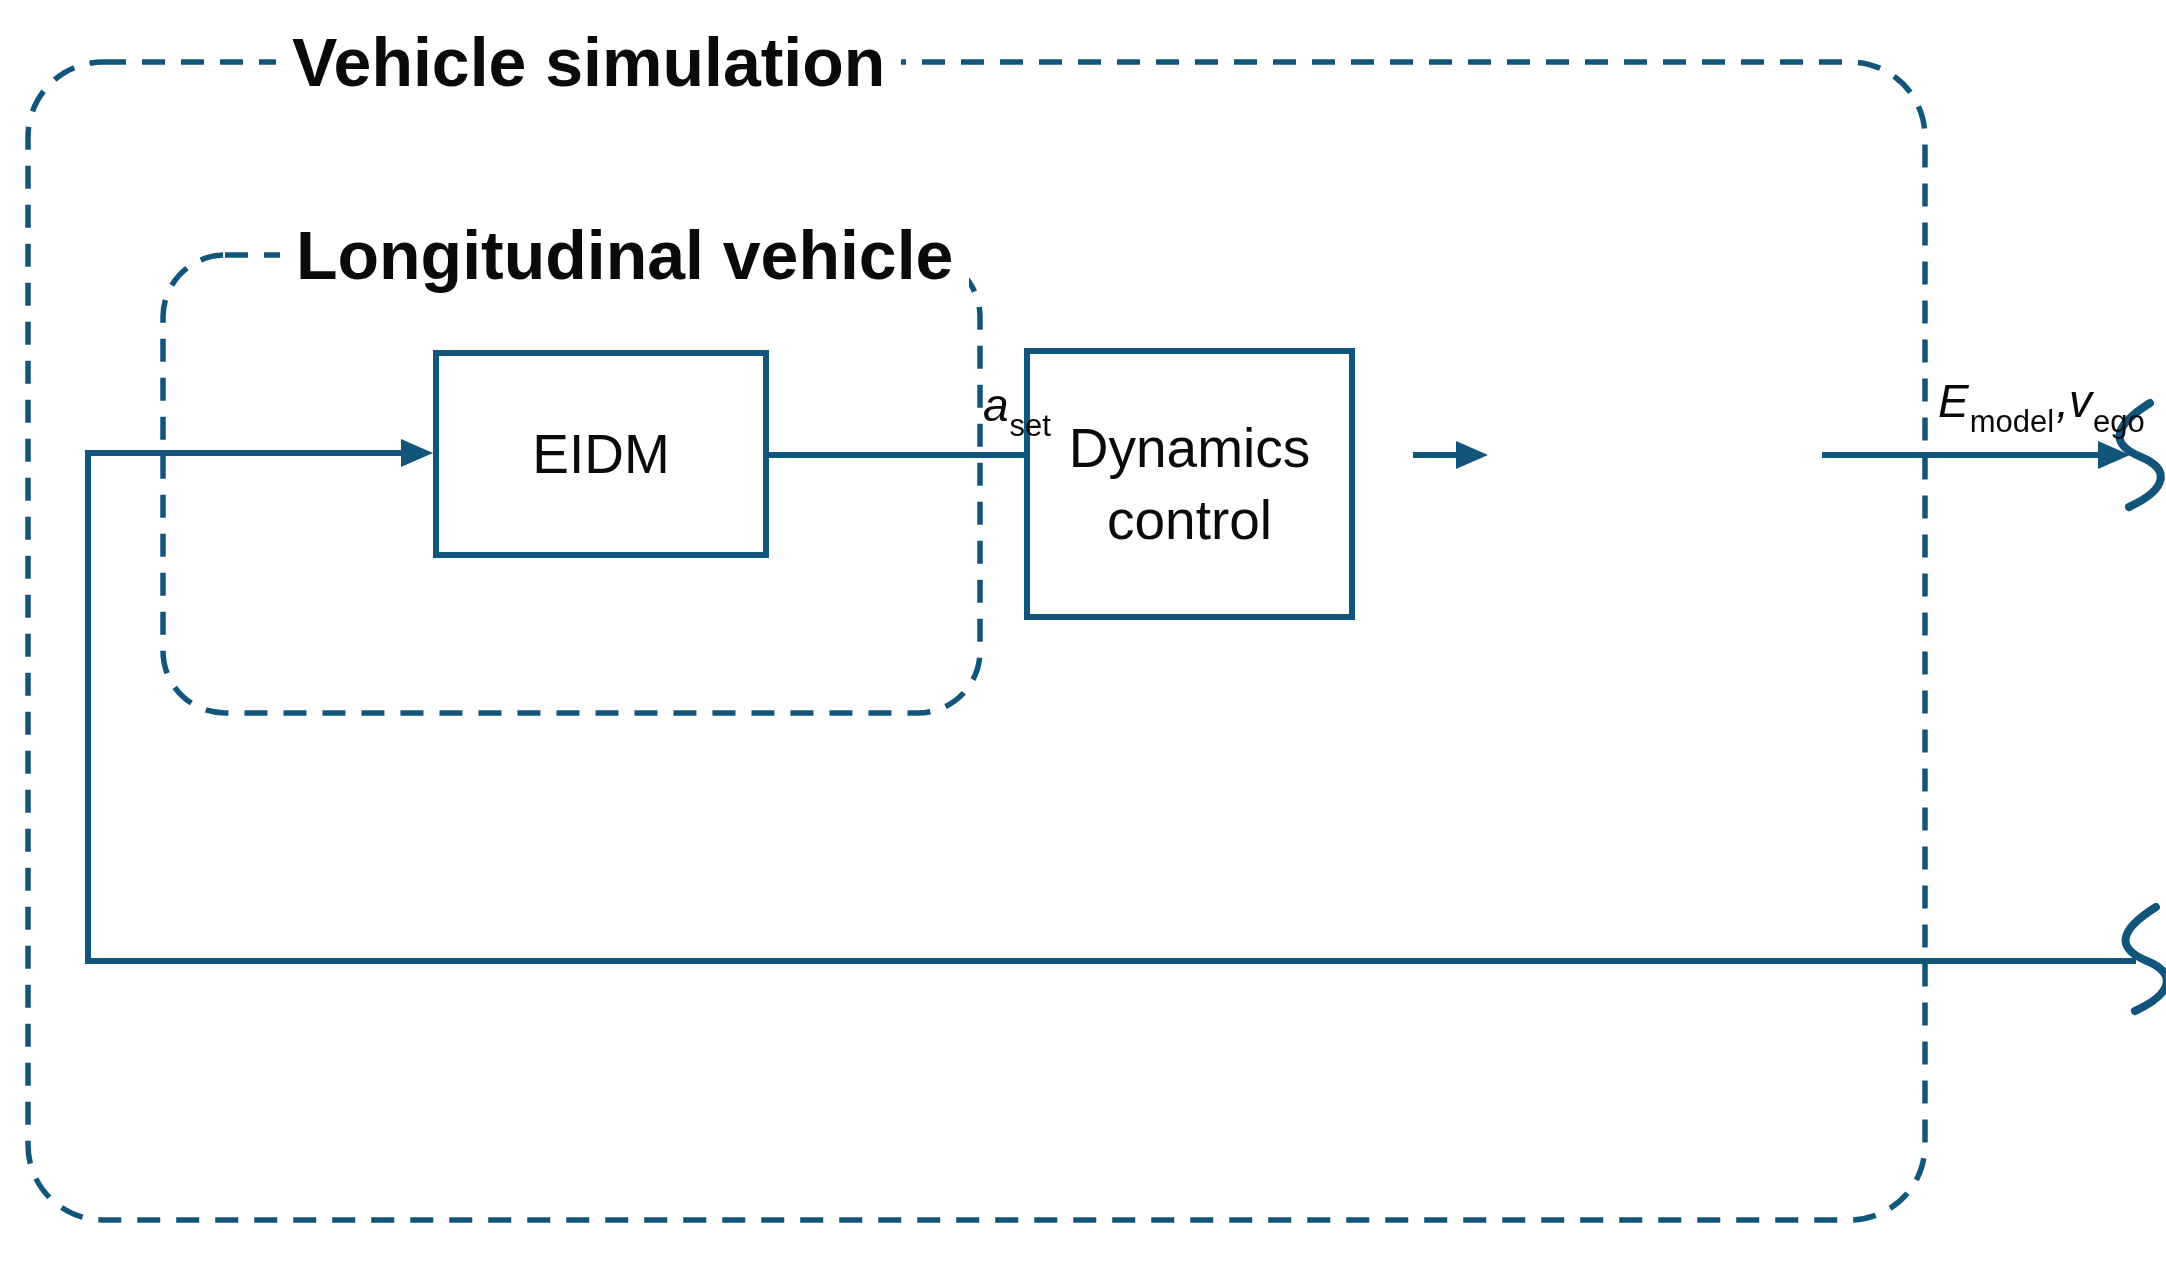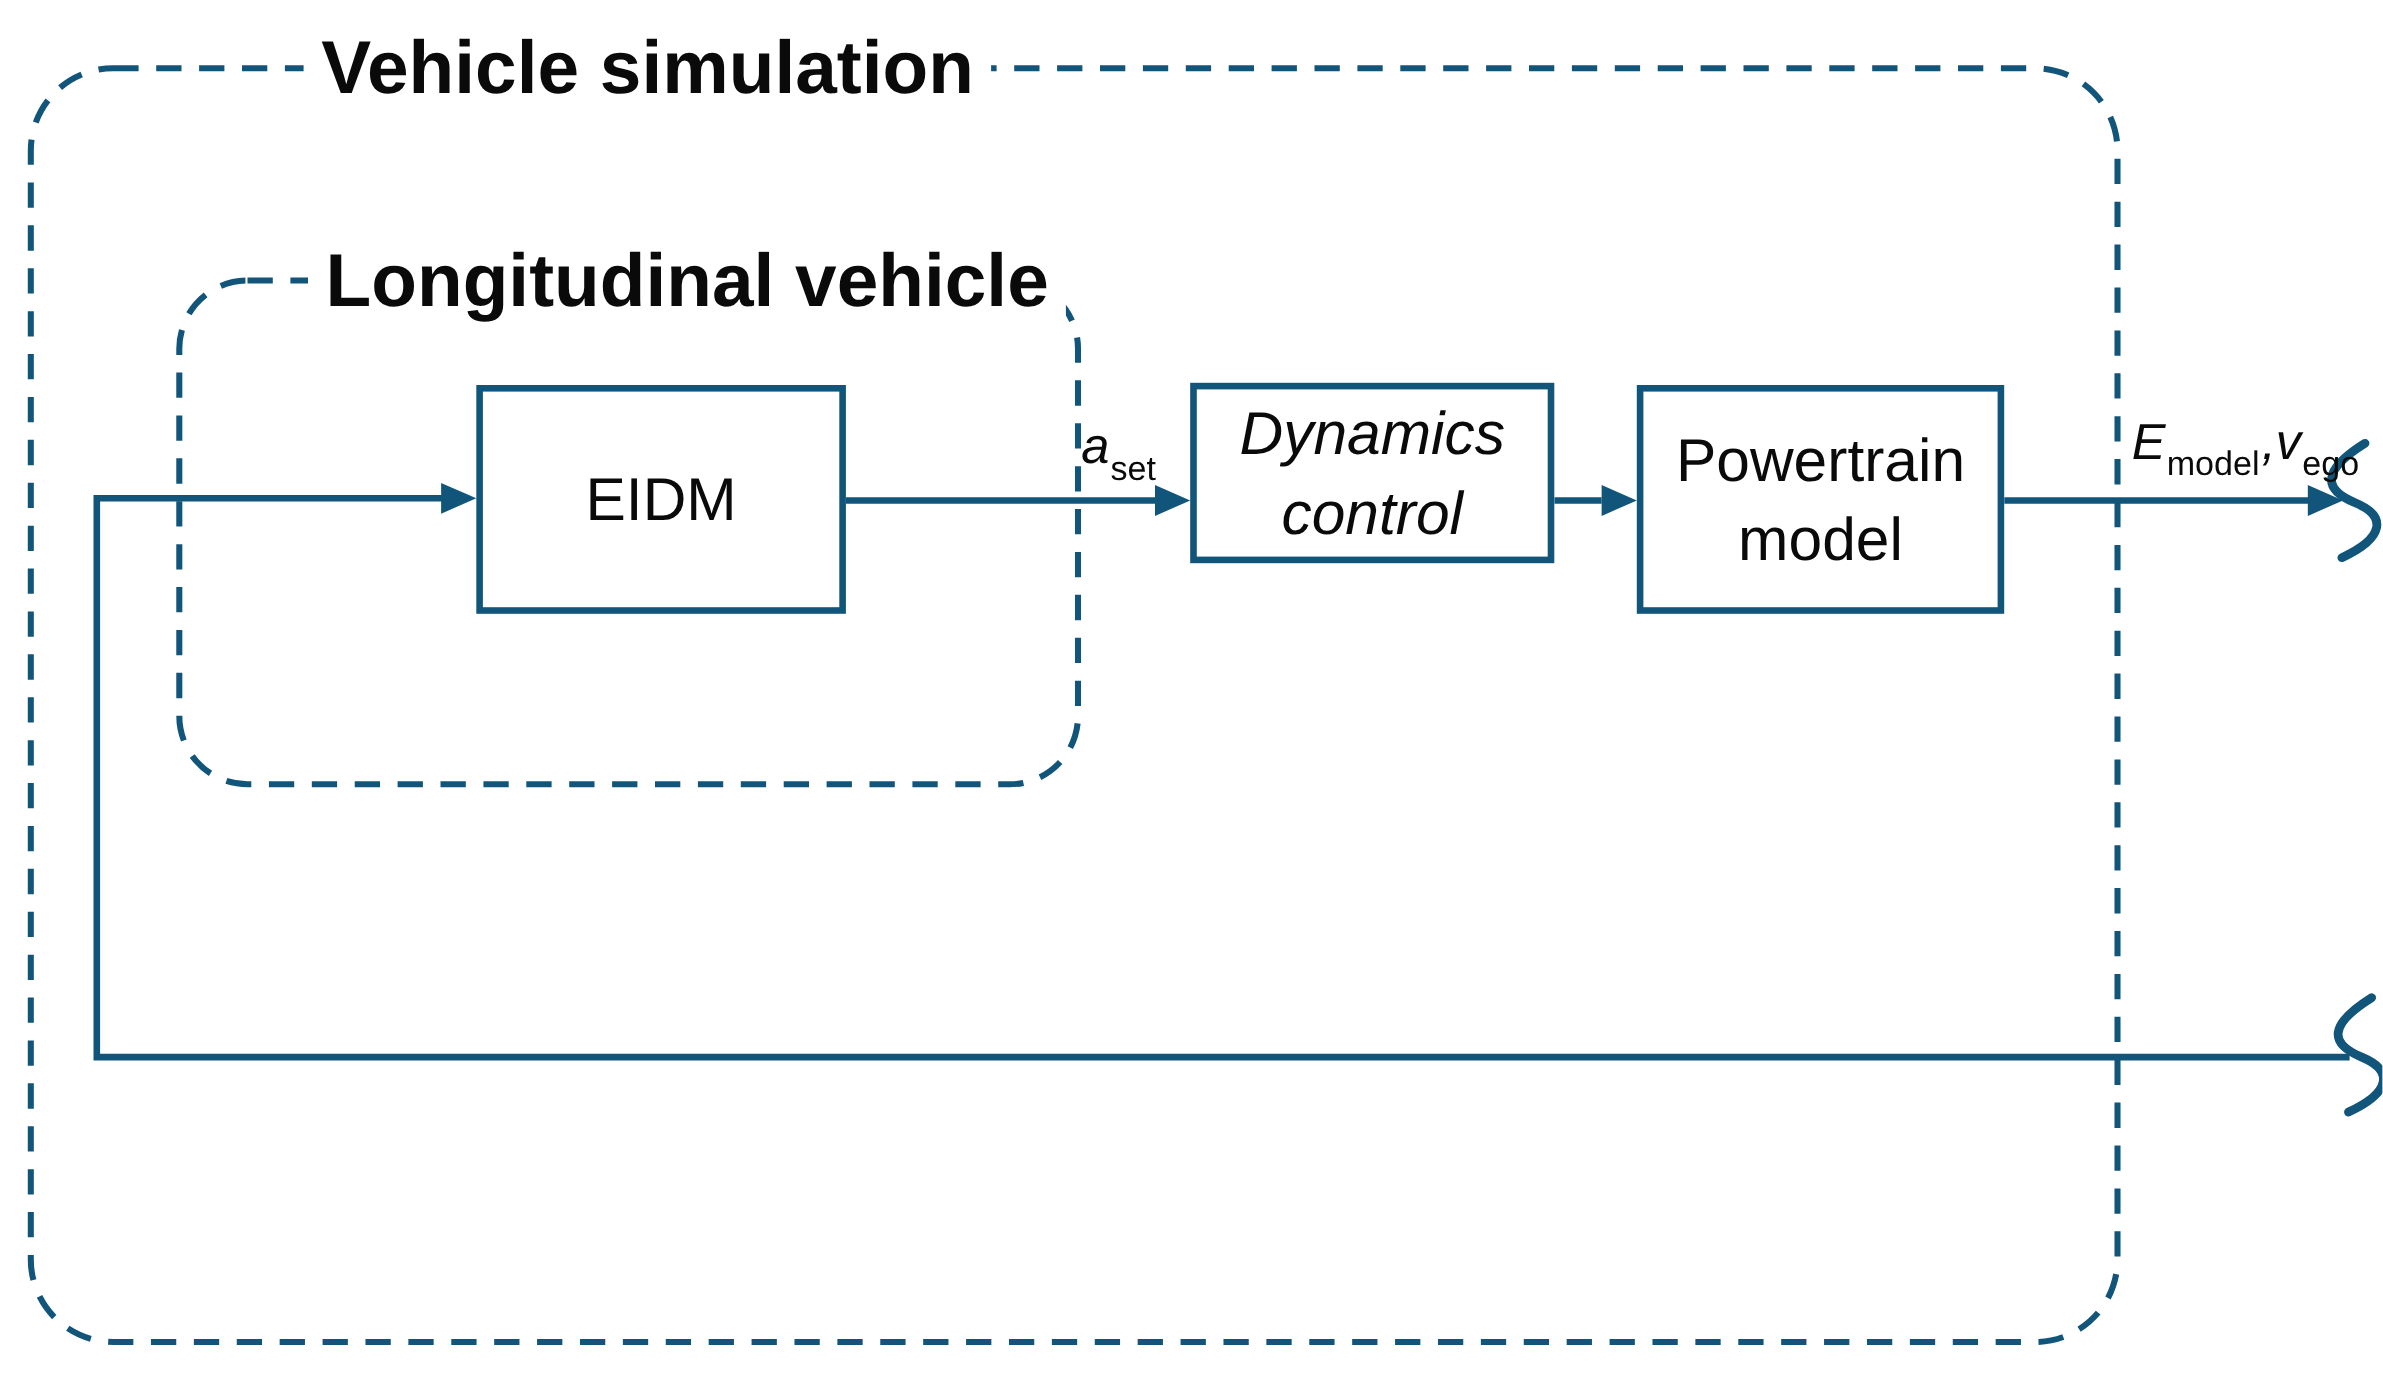--- a/index.html
+++ b/index.html
@@ -82,29 +82,25 @@
   </svg>
 
   <div class="group-title" style="left:276px;top:62px;">Vehicle simulation</div>
 
   <div class="group-title" style="left:280px;top:255px;">Longitudinal vehicle</div>
 
   <div class="block" style="left:433px;top:350px;width:336px;height:208px;">
     <span>EIDM</span>
   </div>
 
-  <div class="block" style="left:1082px;top:348px;width:331px;height:164px;font-style:italic;">
+  <div class="block" style="left:1024px;top:348px;width:331px;height:272px;">
     <span>Dynamics</span>
     <span>control</span>
   </div>
 
-  <div class="block" style="left:1488px;top:350px;width:334px;height:208px;">
-    <span>Powertrain</span>
-    <span>model</span>
-  </div>
 
   <div class="sig-label" style="left:983px;top:378px;">
     <span class="base">a</span><span class="sub">set</span>
   </div>
 
   <div class="sig-label" style="left:1938px;top:374px;">
     <span class="base">E</span><span class="sub">model</span><span class="sep">,</span><span class="base">v</span><span class="sub">ego</span>
   </div>
 
 </div>

